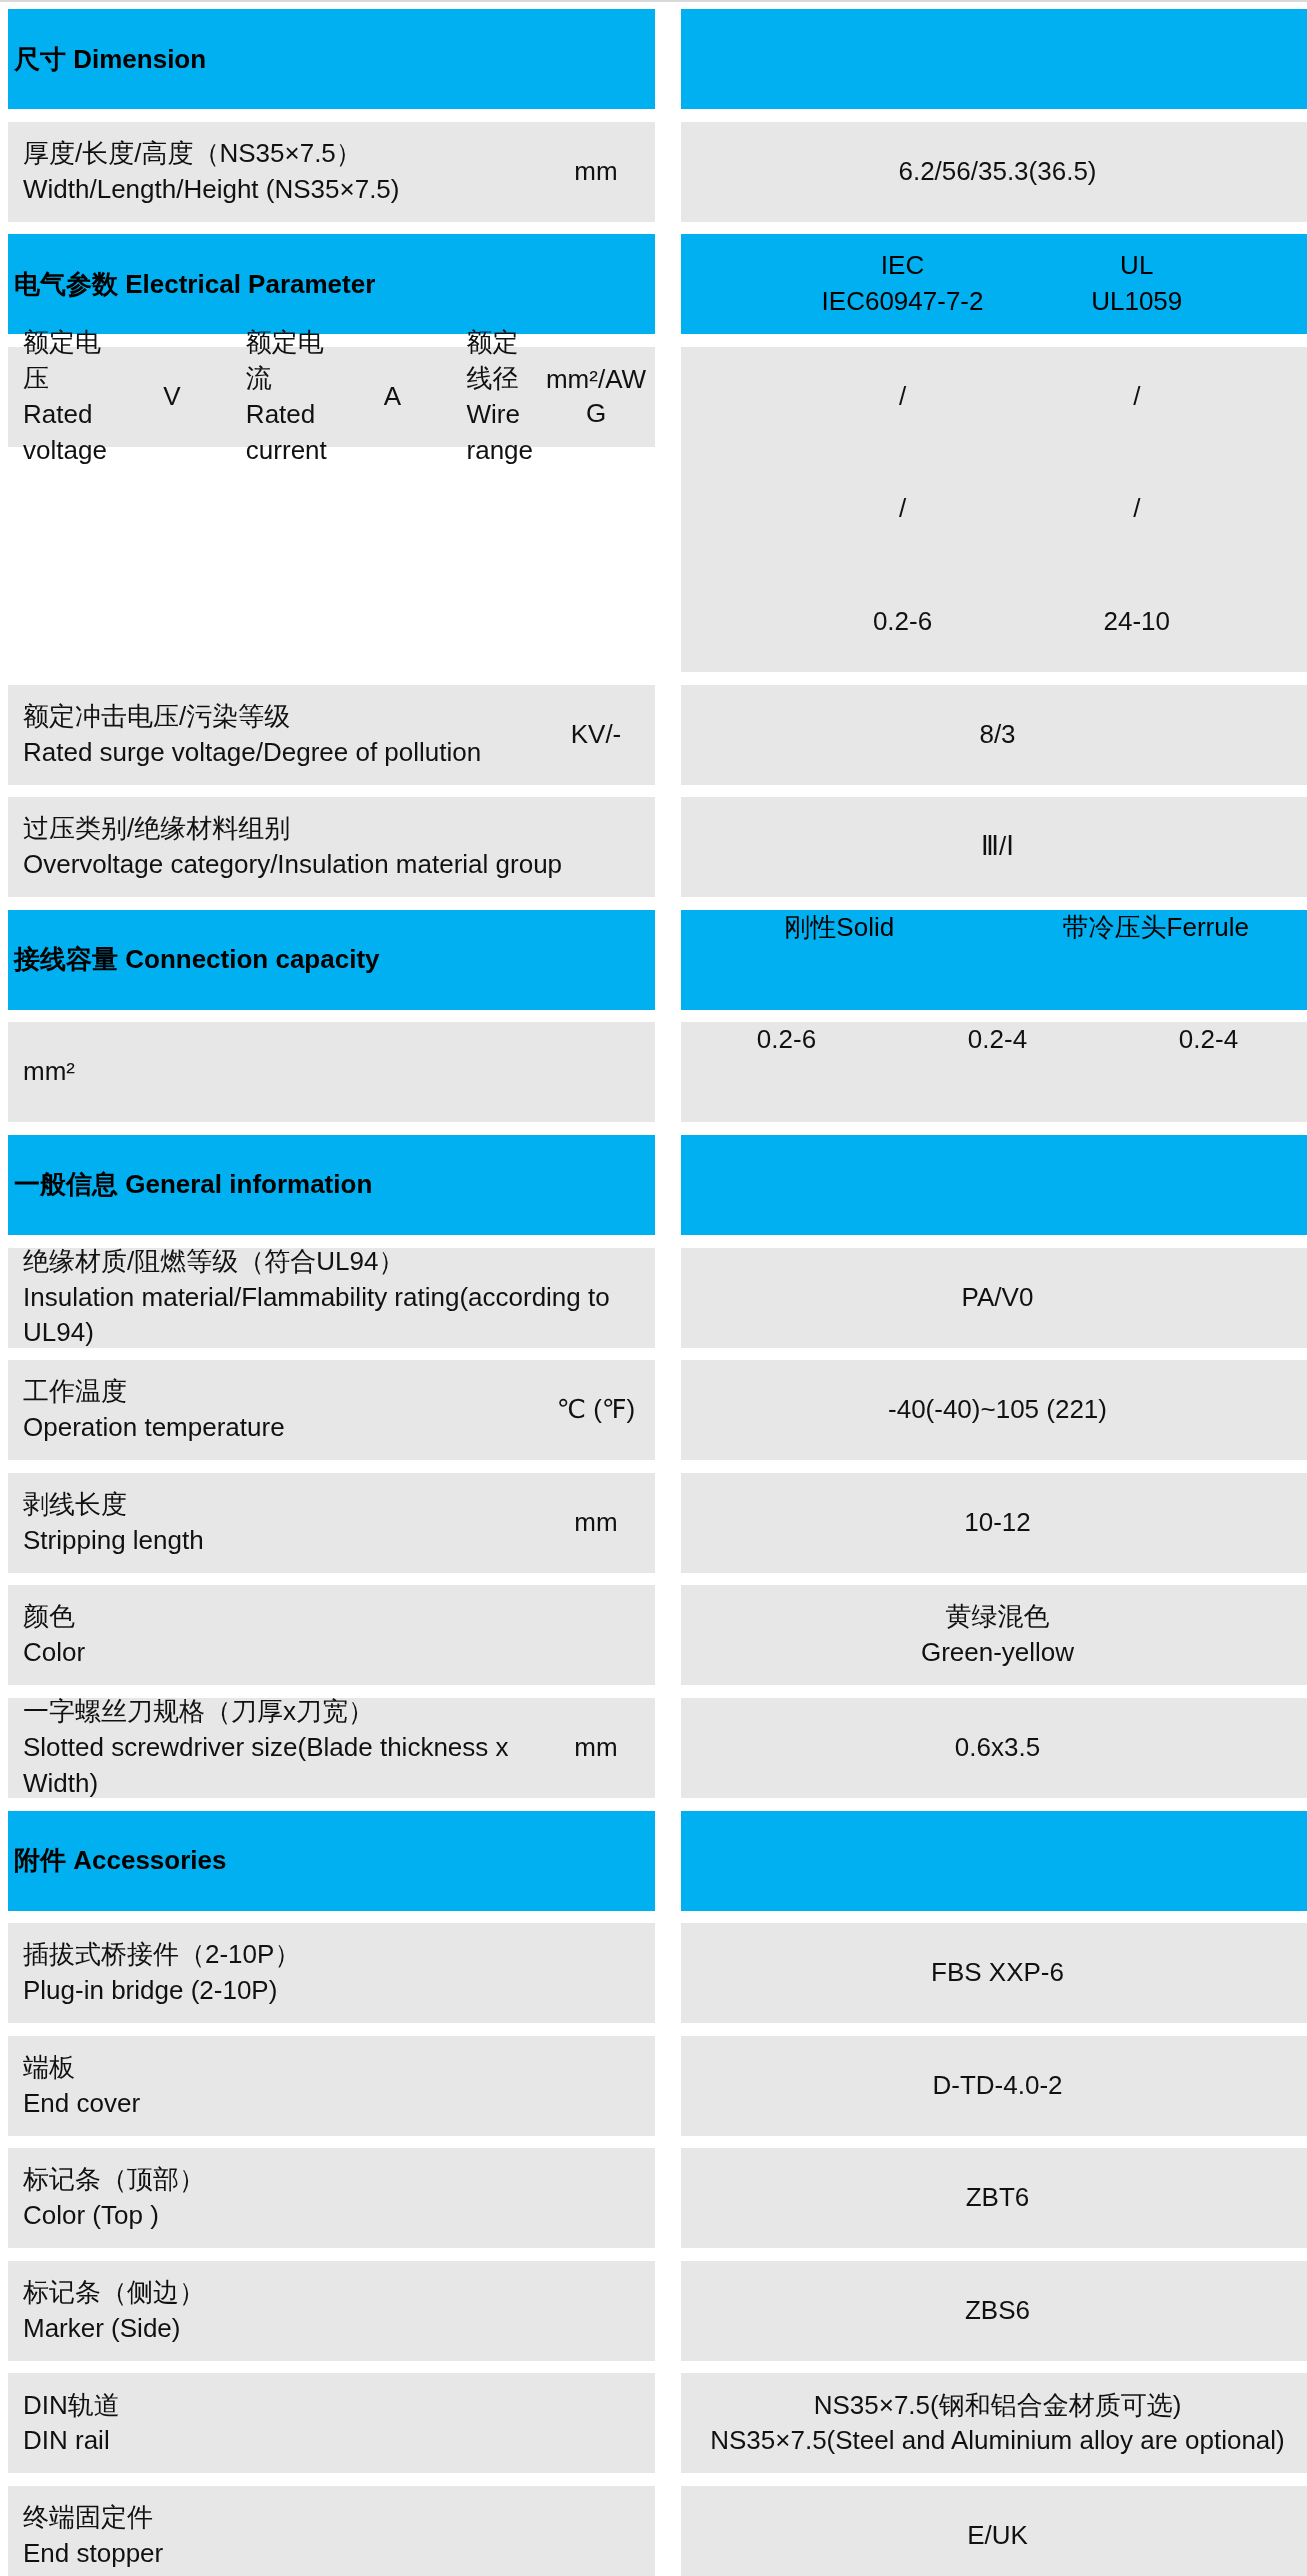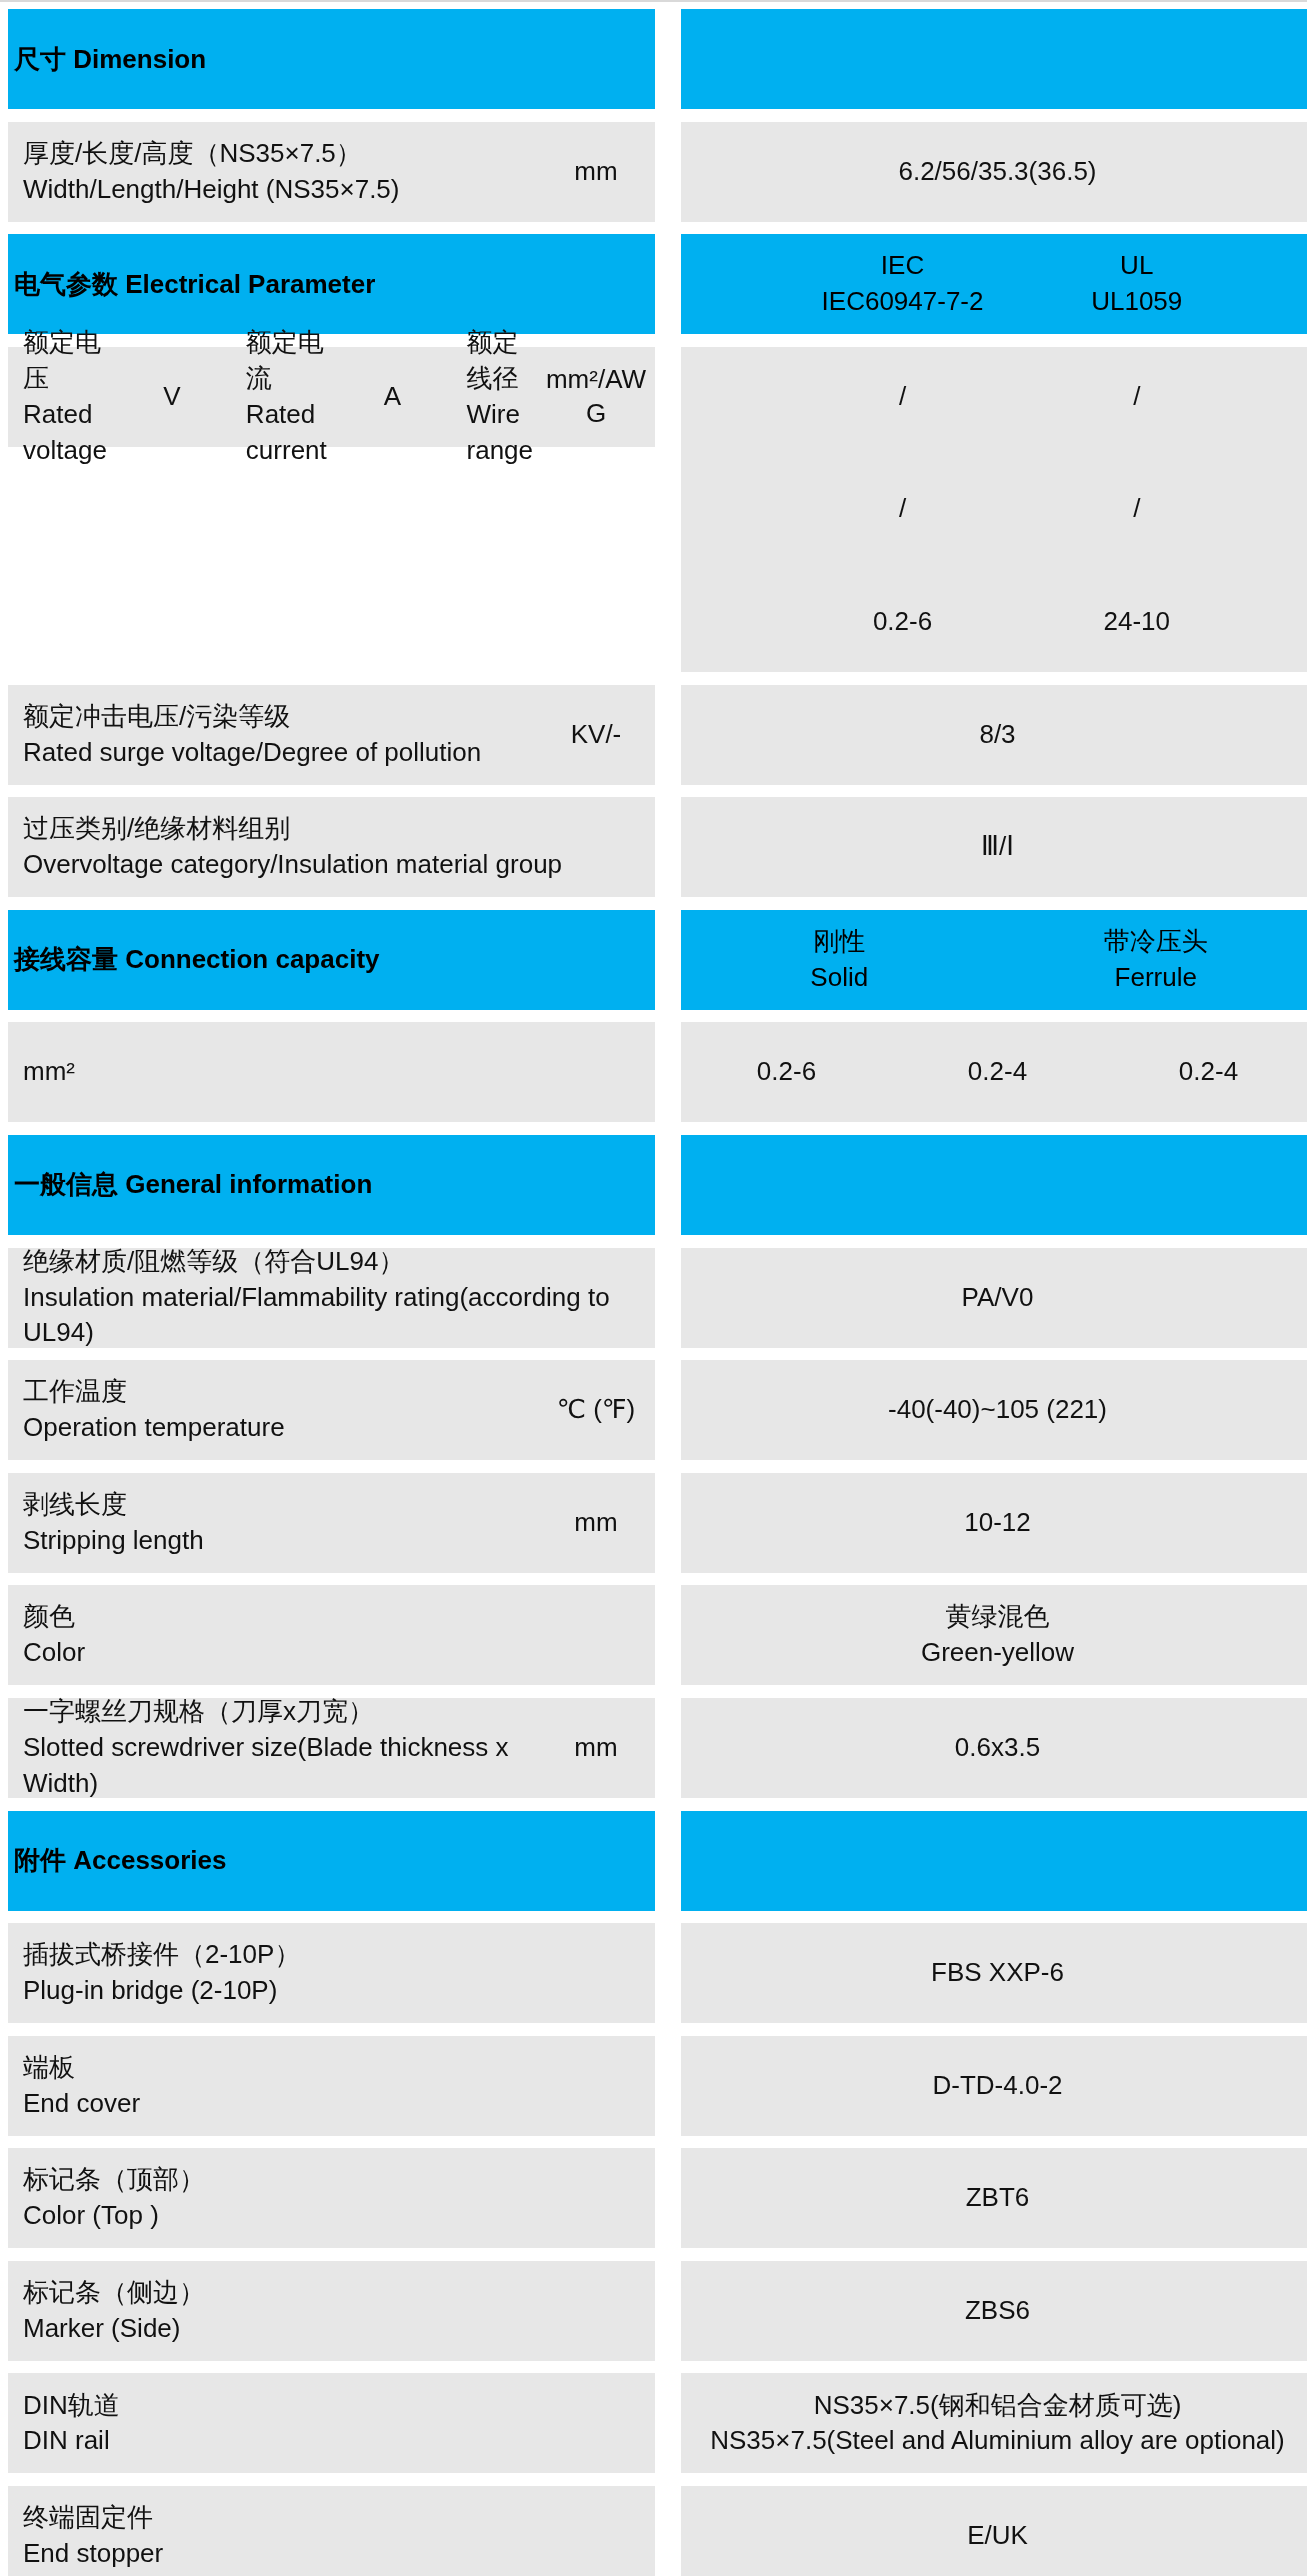--- a/index.html
+++ b/index.html
@@ -26,21 +26,21 @@
 
   .vcenter { display:flex; flex-direction:column; align-items:center; justify-content:center;
              text-align:center; line-height:1.38; }
 
   .rel { position:relative; }
   .pos { position:absolute; top:50%; transform:translate(-50%,-50%);
          text-align:center; line-height:1.38; white-space:nowrap; }
   .p35 { left:35%; } .p72 { left:72%; }
 
   .cols3 { display:flex; }
-  .col3 { flex:1 1 0; display:flex; flex-direction:column; justify-content:center;
+  .col3 { flex:1 1 0; display:flex; flex-direction:row; justify-content:center;
           text-align:center; line-height:1.38; }
 
   .mcol { display:flex; flex-direction:row; width:647px; flex:0 0 647px; }
   .mcol .mrow { height:100px; margin-bottom:12.6px; display:flex; align-items:center; }
   .mcol .mrow:last-child { margin-bottom:0; }
   .mergedcell { height:auto; }
   .msub { height:100px; margin-bottom:12.6px; position:relative; }
   .msub:last-child { margin-bottom:0; }
 </style>
 </head>

